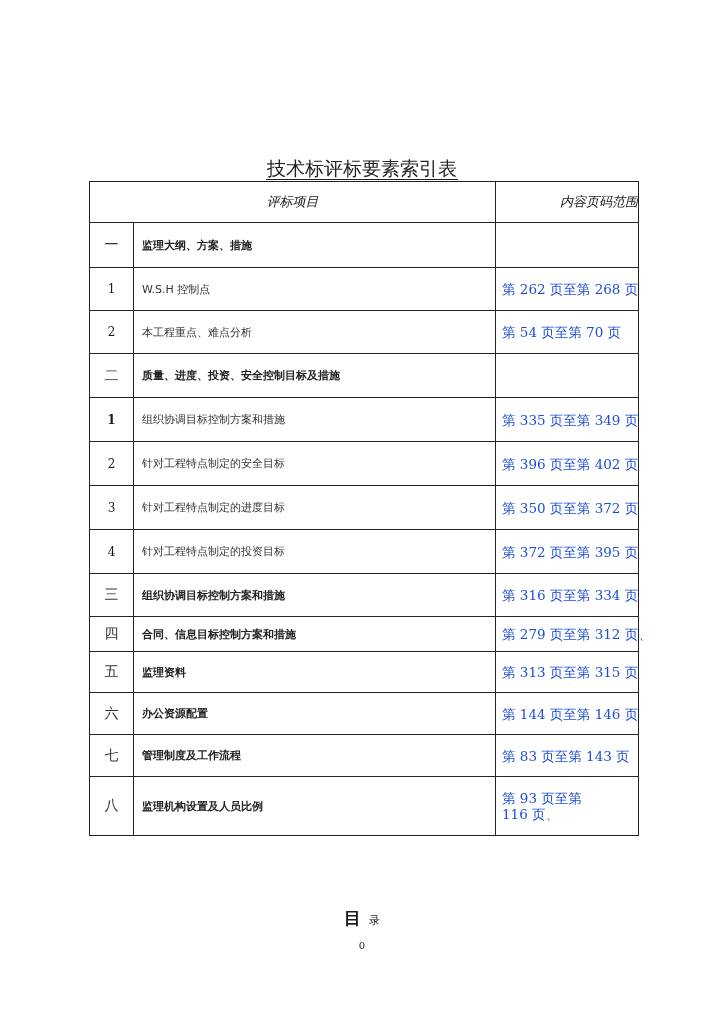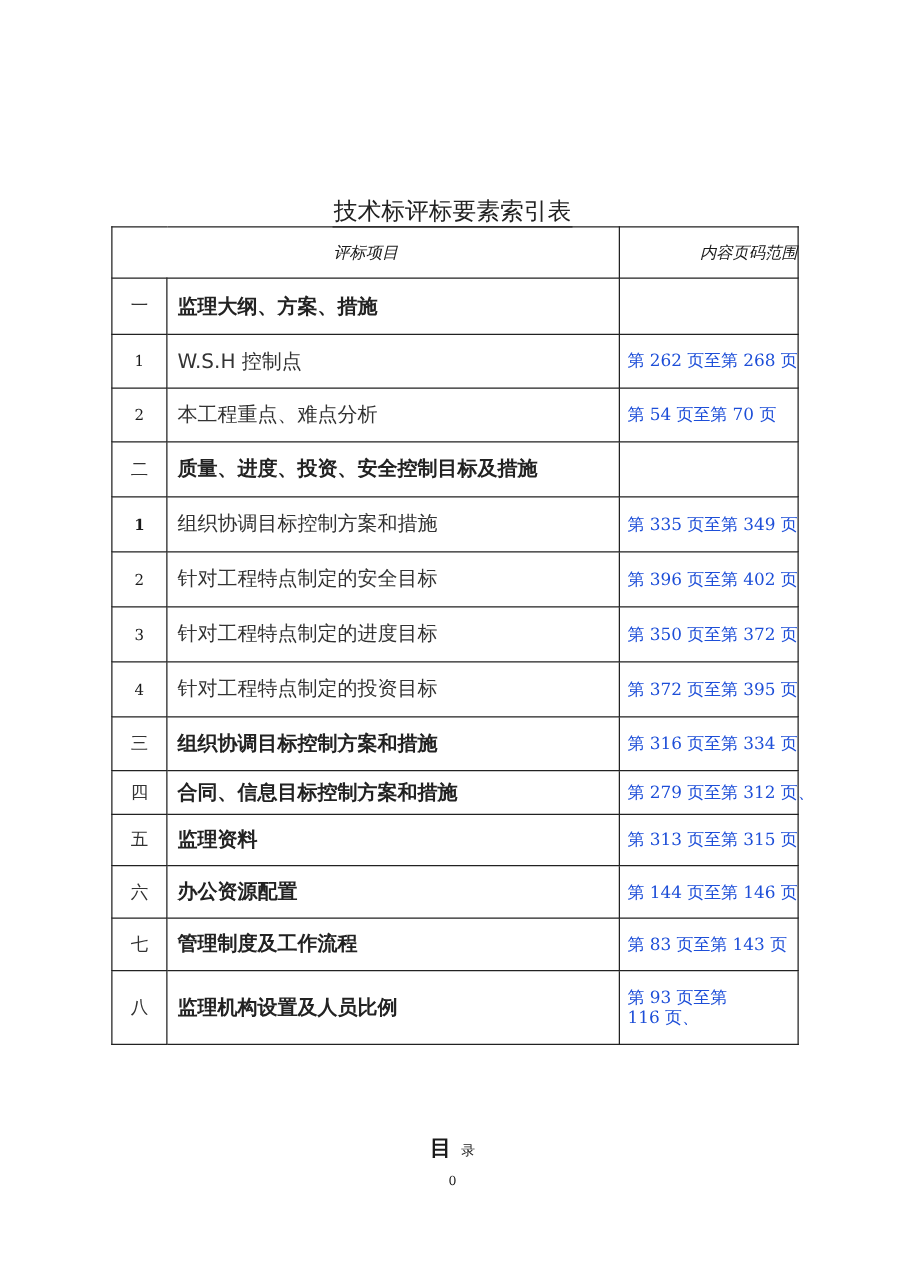--- a/index.html
+++ b/index.html
@@ -3,39 +3,39 @@
 <meta charset="utf-8">
 <style>
   html, body { margin: 0; padding: 0; }
   body {
     width: 724px; height: 1024px; background: #ffffff; position: relative;
     font-family: "DejaVu Serif", "Liberation Serif", serif; color: #1a1a1a;
     overflow: hidden;
   }
   .title {
     position: absolute; left: 0; top: 156px; width: 724px; text-align: center;
-    font-family: Liberation Mono, monospace; font-size: 19px; letter-spacing: 0px;
+    font-family: Liberation Sans, sans-serif; font-size: 19px; letter-spacing: 0px;
     color: #222;
   }
   .title span { border-bottom: 1px solid #222; padding: 0 1px; }
   table.idx {
     position: absolute; left: 89px; top: 181px; width: 549px;
     border-collapse: collapse; table-layout: fixed;
   }
   table.idx td {
     border: 1.5px solid #222; padding: 0; vertical-align: middle;
   }
   .c1 { width: 43px; text-align: center; }
   .c2 { width: 361px; padding-left: 8px !important; }
   .c3 { width: 142px; padding-left: 6px !important; }
   .hdr td { height: 40px; font-family: "DejaVu Sans", sans-serif; font-size: 13px; text-align: center; font-style: italic; }
   .sec .num { font-family: "DejaVu Sans", sans-serif; font-size: 14px; color: #333; }
-  .sec .lbl { font-family: "DejaVu Sans", sans-serif; font-size: 16px; font-weight: bold; color: #222; }
+  .sec .lbl { font-family: "DejaVu Sans", sans-serif; font-size: 11px; font-weight: bold; color: #222; }
   .sub .num { font-size: 12px; }
-  .sub .lbl { font-family: "DejaVu Sans", sans-serif; font-size: 16px; color: #333; }
+  .sub .lbl { font-family: "DejaVu Sans", sans-serif; font-size: 11px; color: #333; }
   .pg { font-size: 13.5px; color: #1d4ed8; white-space: nowrap; line-height: 16px; }
   .pg.wrap { white-space: normal; margin-left: 24px; }
   .footer-title {
     position: absolute; left: 0; top: 907px; width: 724px; text-align: center;
     font-family: "DejaVu Sans", sans-serif;
   }
   .footer-title .big { font-size: 17px; font-weight: bold; }
   .footer-title .small { font-size: 11px; margin-left: 8px; }
   .pageno { position: absolute; left: 0; top: 940px; width: 724px; text-align: center; font-size: 10px; }
 </style>

